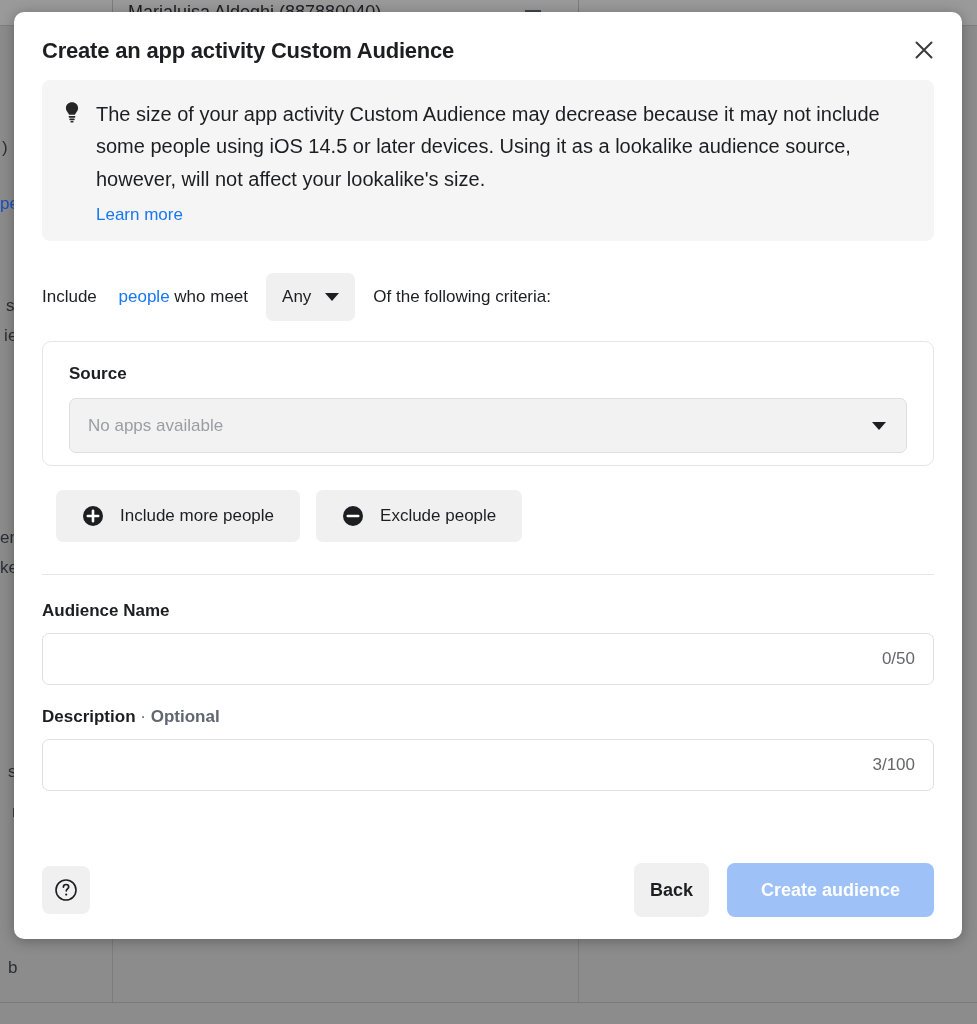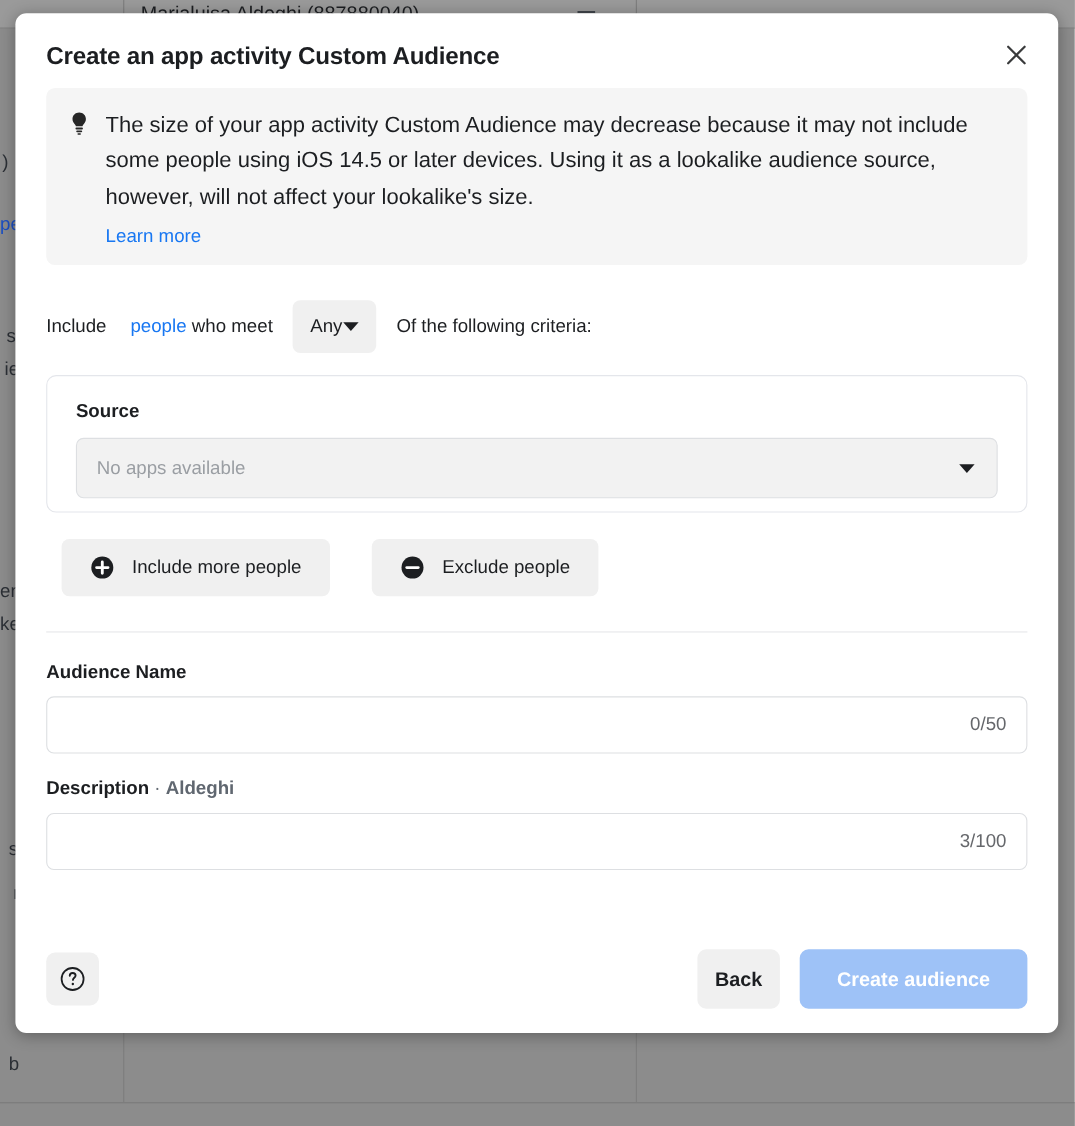--- a/index.html
+++ b/index.html
@@ -155,21 +155,21 @@
   }
   .pill-select {
     margin: 0 18px;
     background: #f0f0f0;
     border: 0;
     border-radius: 7px;
     height: 48px;
     padding: 0 16px;
     display: inline-flex;
     align-items: center;
-    gap: 1px;
+    gap: 14px;
     font-size: 17px;
     color: #1c1e21;
     cursor: pointer;
     font-family: "Liberation Sans", sans-serif;
   }
   .caret {
     width: 0; height: 0;
     border-left: 7px solid transparent;
     border-right: 7px solid transparent;
     border-top: 8px solid #1c1e21;
@@ -204,21 +204,21 @@
     color: #9a9ea3;
   }
   .select-disabled .caret {
     position: absolute;
     right: 20px;
   }
 
   
   .pill-row {
     display: flex;
-    gap: 38px;
+    gap: 16px;
     margin-top: 24px;
     padding-left: 14px;
   }
   .pill-btn {
     background: #f0f0f0;
     border: 0;
     border-radius: 7px;
     height: 52px;
     padding: 0 26px;
     display: inline-flex;
@@ -413,21 +413,21 @@
       <div class="text-input">
         <input type="text" value="" style="">
         <span class="counter">0/50</span>
       </div>
     </div>
 
     <div class="field-block">
       <div class="field-head">
         <b>Description</b>
         <span class="dot">·</span>
-        <span class="opt">Aldeghi</span>
+        <span class="opt">Optional</span>
       </div>
       <div class="text-input">
         <input type="text" value="" style="">
         <span class="counter">3/100</span>
       </div>
     </div>
 
   </div>
 
   <div class="modal-footer">

